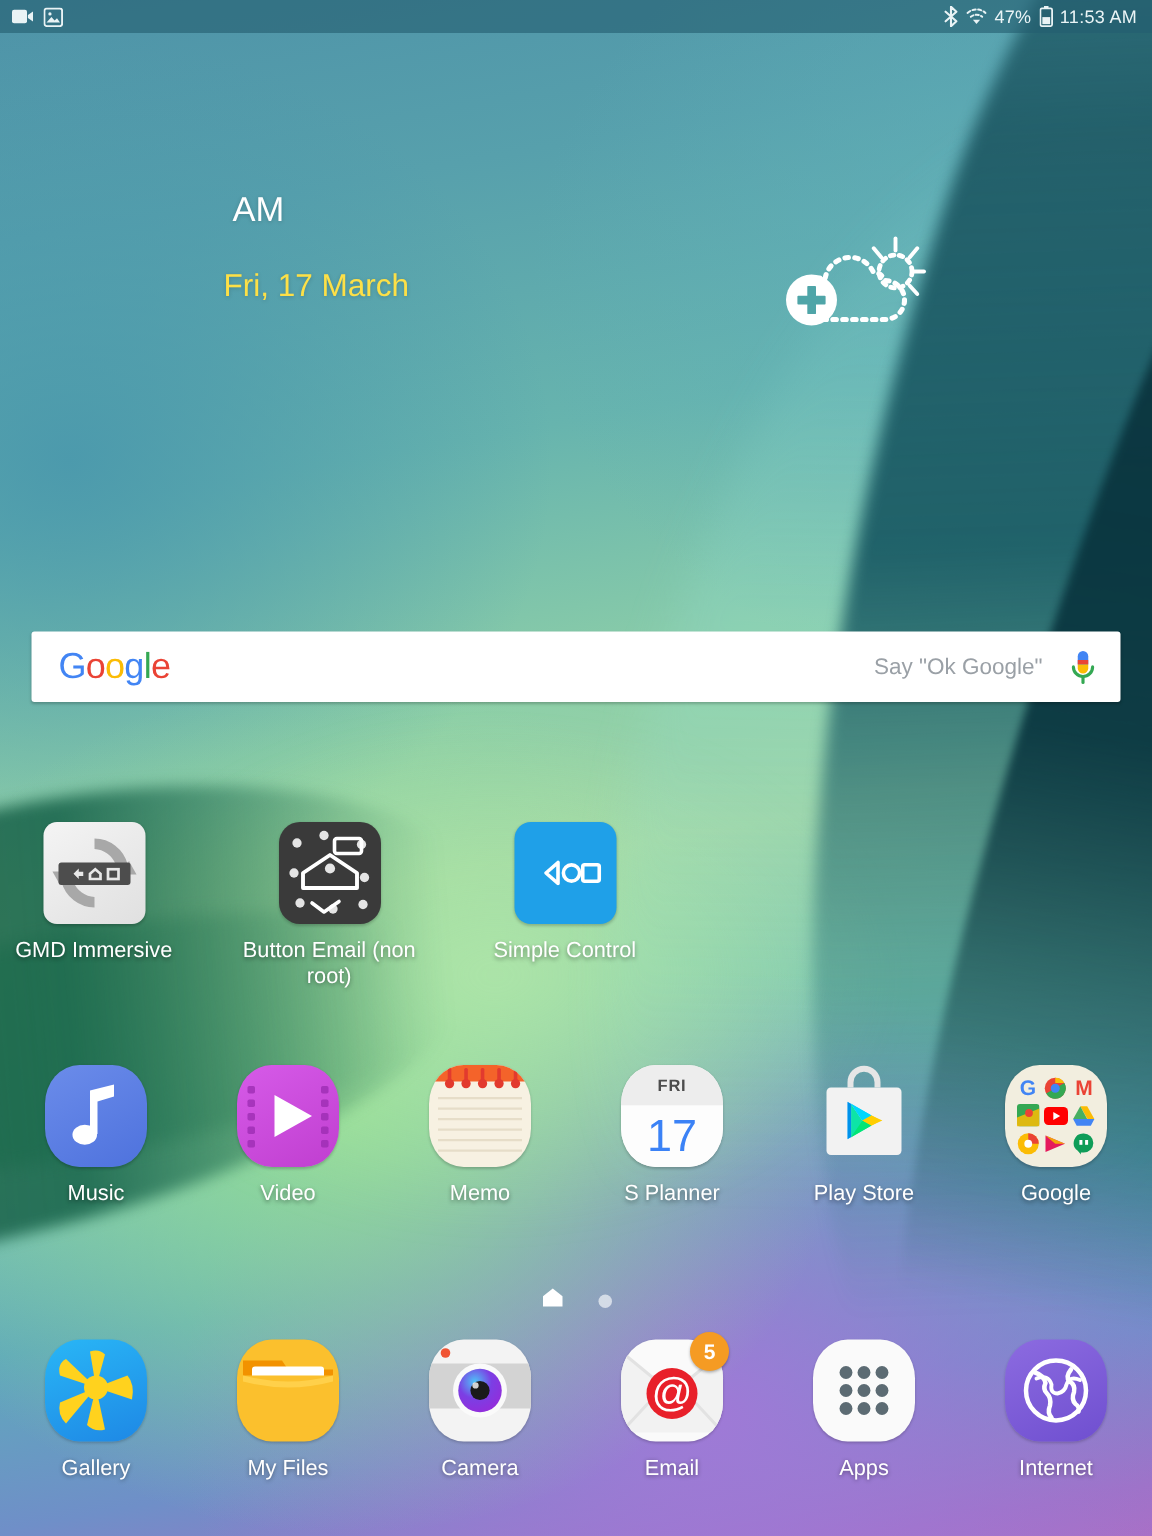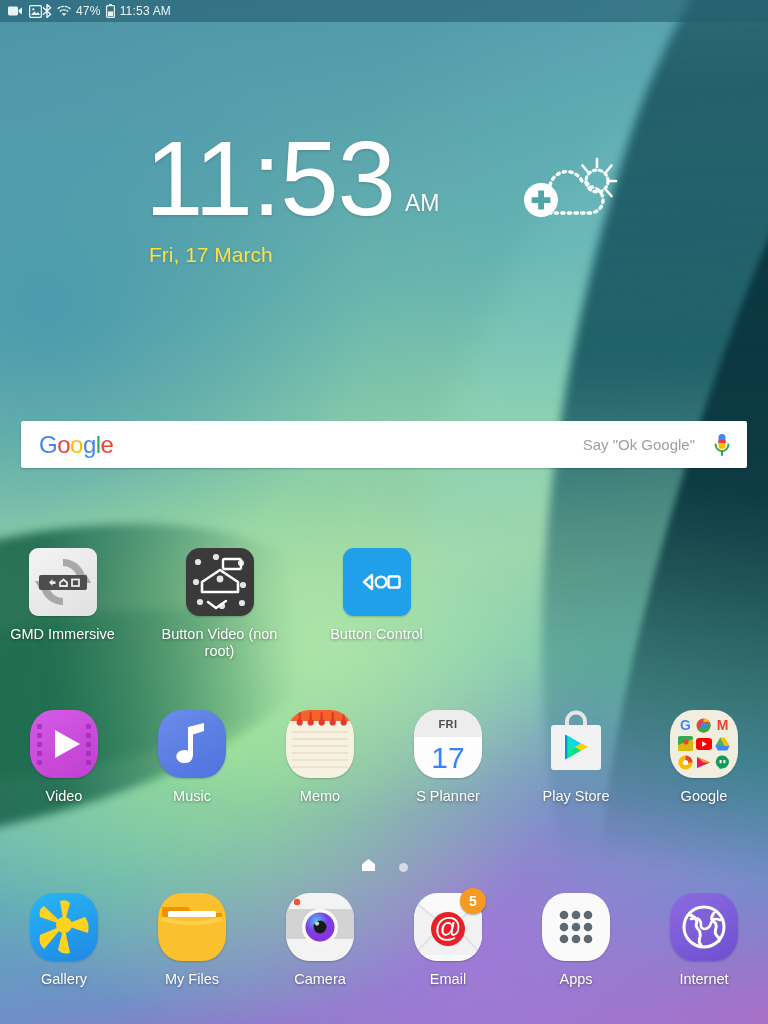--- a/index.html
+++ b/index.html
@@ -66,21 +66,21 @@
   .wp-glow {
     position:absolute; width:540px; height:340px; left:60px; top:480px;
     background:radial-gradient(ellipse at center, rgba(196,240,176,0.55) 0%, rgba(196,240,176,0) 70%);
     filter:blur(12px);
   }
 
   
   #status-bar {
     position:absolute; top:0; left:0; width:768px; height:22px; z-index:40;
     background:rgba(36,94,112,0.62);
-    display:flex; align-items:center; 
+    display:flex; align-items:center; justify-content:space-between;
     padding:0 8px; color:#e9f3f5;
   }
   .sb-left, .sb-right { display:flex; align-items:center; gap:6px; }
   .sb-right { gap:5px; padding-right:2px; }
   .sb-text { font-size:12px; letter-spacing:.2px; color:#eaf4f6; }
   .sb-icon { display:inline-flex; align-items:center; }
 
   
   #clock-widget {
     position:absolute; left:145px; top:126px; z-index:20;
@@ -206,21 +206,20 @@
           <rect x="0.6" y="1.6" width="7.8" height="11.8" rx="1" fill="none" stroke="#e9f3f5" stroke-width="1.2"></rect>
           <rect x="1.9" y="7.4" width="5.2" height="4.7" fill="#e9f3f5"></rect>
         </svg>
       </span>
       <span class="sb-text">11:53 AM</span>
     </div>
   </div>
 
   <div id="clock-widget">
     <div class="clock-row">
-      <div class="clock-time">11:53</div>
       <div class="clock-ampm">AM</div>
     </div>
     <div class="clock-date">Fri, 17 March</div>
   </div>
 
   <div id="weather-widget">
     <svg width="115" height="75" viewBox="0 0 115 75">
       <g stroke="#ffffff" stroke-width="2.6" stroke-linecap="round">
         <line x1="85" y1="4" x2="85" y2="12"></line>
         <line x1="99.5" y1="10.5" x2="94.5" y2="16.5"></line>
@@ -288,38 +287,50 @@
               <circle cx="14" cy="54" r="3.1"></circle>
                 <circle cx="36" cy="58" r="3.1"></circle>
               <circle cx="56" cy="55" r="3.1"></circle>
             </g>
             <path d="M16 44 L16 34 L34 22 L52 34 L52 44 Z" fill="none" stroke="#ffffff" stroke-width="2.6" stroke-linejoin="round"></path>
             <rect x="37" y="11" width="18" height="10" rx="1.6" fill="none" stroke="#ffffff" stroke-width="2.4"></rect>
             <path d="M22 54 L30 60 L40 53" fill="none" stroke="#ffffff" stroke-width="2.4" stroke-linecap="round" stroke-linejoin="round"></path>
           </svg>
         </div>
       </div>
-      <div class="app-label">Button Video (non root)</div>
+      <div class="app-label">Button Email (non root)</div>
     </div>
 
     <div class="app-cell">
       <div class="icon-box">
         <div class="sq-rect" style="background:#1FA0E8; border-radius:11px;">
           <svg width="68" height="68" viewBox="0 0 68 68">
             <path d="M21 34 L29 27 L29 41 Z" fill="none" stroke="#ffffff" stroke-width="2.4" stroke-linejoin="round"></path>
             <circle cx="38" cy="34" r="5.4" fill="none" stroke="#ffffff" stroke-width="2.4"></circle>
             <rect x="45.5" y="28.5" width="11" height="11" rx="1.3" fill="none" stroke="#ffffff" stroke-width="2.4"></rect>
           </svg>
         </div>
       </div>
-      <div class="app-label">Button Control</div>
+      <div class="app-label">Simple Control</div>
     </div>
   </div>
 
   <div class="app-row" id="row-main">
+
+    <div class="app-cell">
+      <div class="icon-box">
+        <div class="squircle" style="background:linear-gradient(150deg,#6B8CEA,#4E72DD);">
+          <svg width="68" height="68" viewBox="0 0 68 68">
+            <path d="M30 46 L30 17 L46 13 L46 21 L35 24.4 L35 46 Z" fill="#ffffff"></path>
+            <ellipse cx="26.5" cy="46.5" rx="8.2" ry="6.6" fill="#ffffff"></ellipse>
+          </svg>
+        </div>
+      </div>
+      <div class="app-label">Music</div>
+    </div>
 
     <div class="app-cell">
       <div class="icon-box">
         <div class="squircle" style="background:linear-gradient(150deg,#D65BE8,#C03ED0);">
           <svg width="68" height="68" viewBox="0 0 68 68">
             <g fill="#9A2BB0" opacity="0.75">
               <rect x="7" y="14" width="5" height="5" rx="1.2"></rect>
                 <rect x="7" y="23" width="5" height="5" rx="1.2"></rect>
               <rect x="7" y="32" width="5" height="5" rx="1.2"></rect>
                 <rect x="7" y="41" width="5" height="5" rx="1.2"></rect>
@@ -328,32 +339,20 @@
                 <rect x="56" y="23" width="5" height="5" rx="1.2"></rect>
               <rect x="56" y="32" width="5" height="5" rx="1.2"></rect>
                 <rect x="56" y="41" width="5" height="5" rx="1.2"></rect>
               <rect x="56" y="50" width="5" height="5" rx="1.2"></rect>
             </g>
             <path d="M25 20 L50 34 L25 48 Z" fill="#ffffff"></path>
           </svg>
         </div>
       </div>
       <div class="app-label">Video</div>
-    </div>
-
-    <div class="app-cell">
-      <div class="icon-box">
-        <div class="squircle" style="background:linear-gradient(150deg,#6B8CEA,#4E72DD);">
-          <svg width="68" height="68" viewBox="0 0 68 68">
-            <path d="M30 46 L30 17 L46 13 L46 21 L35 24.4 L35 46 Z" fill="#ffffff"></path>
-            <ellipse cx="26.5" cy="46.5" rx="8.2" ry="6.6" fill="#ffffff"></ellipse>
-          </svg>
-        </div>
-      </div>
-      <div class="app-label">Music</div>
     </div>
 
     <div class="app-cell">
       <div class="icon-box">
         <div class="squircle" style="background:#F7F1E2;">
           <svg width="68" height="68" viewBox="0 0 68 68">
             <rect x="0" y="0" width="68" height="11" fill="#F4632A"></rect>
             <g stroke="#E6DDC8" stroke-width="1.5">
               <line x1="6" y1="22" x2="62" y2="22"></line>
                 <line x1="6" y1="29" x2="62" y2="29"></line>

